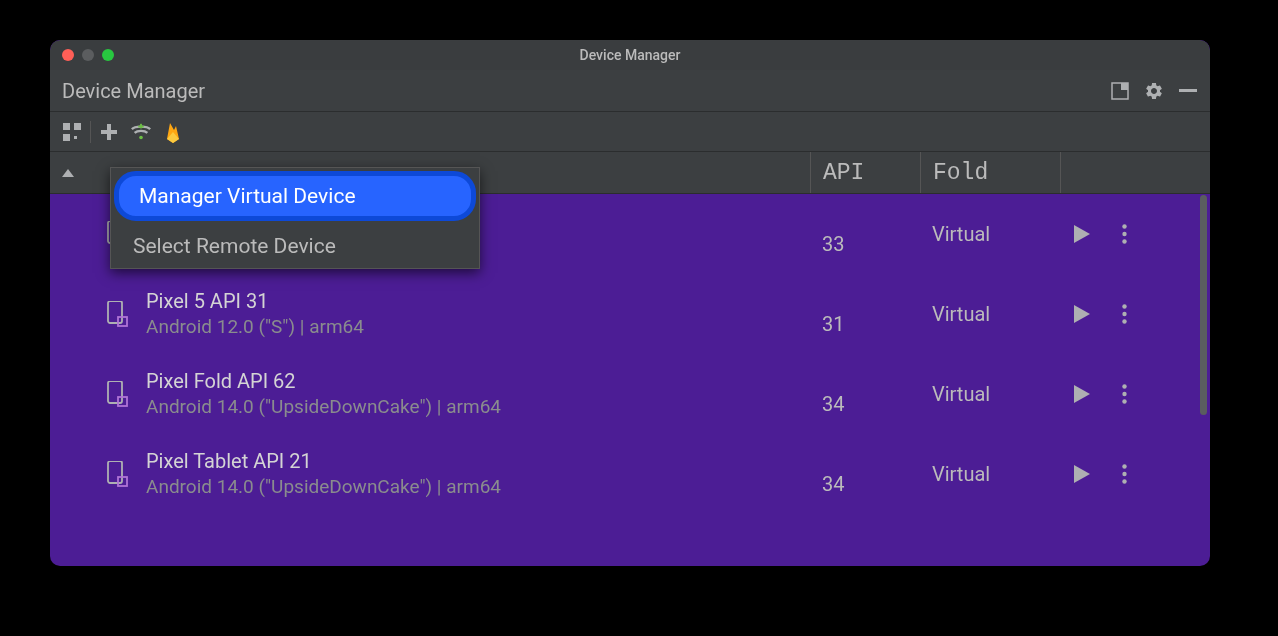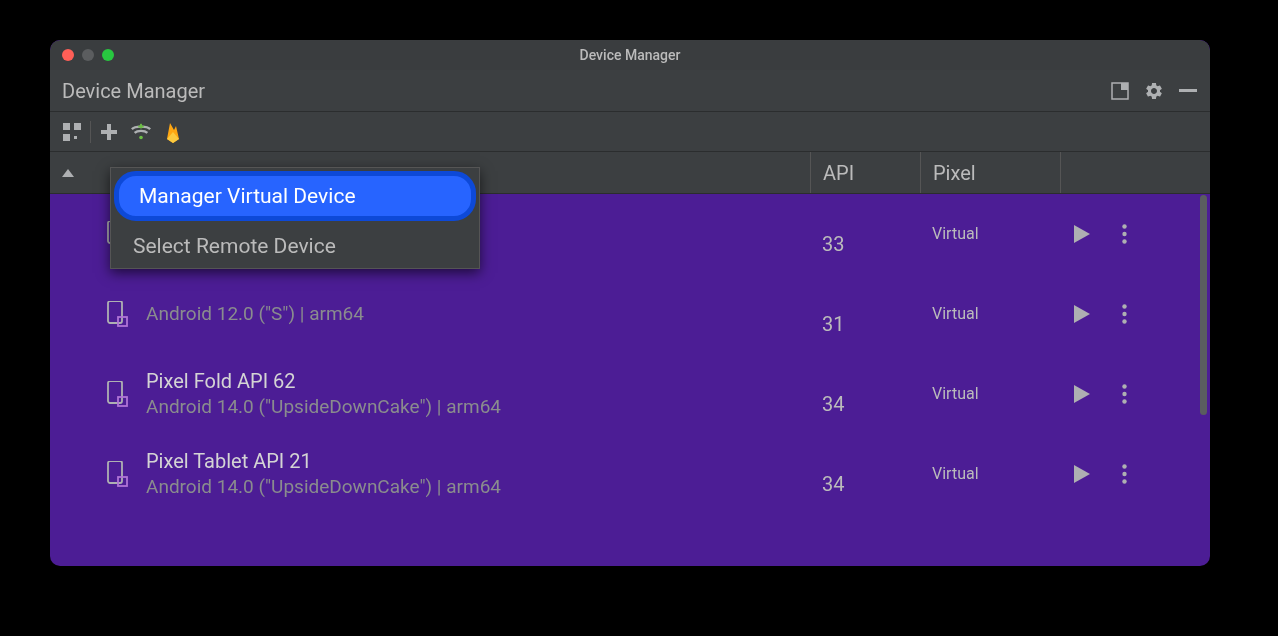--- a/index.html
+++ b/index.html
@@ -137,27 +137,28 @@
       background: #3c3f41;
       border-bottom: 1px solid #2b2d2e;
       align-items: center;
     }
     .col-device { width: 760px; padding-left: 54px; display: flex; align-items: center; gap: 6px; }
     .col-api { width: 110px; }
     .col-type { width: 140px; }
     .col-actions { width: 120px; }
     .th {
       color: #bbb;
-      font-size: 20px;
+      font-size: 23px;
       text-align: right;
       border-left: 1px solid #555;
       padding-left: 12px;
       height: 100%;
       display: flex;
       align-items: center;
+      font-family: Liberation Mono, monospace;
     }
     .col-device.th {
       border-left: none;
     }
     .table-row {
       display: flex;
       height: 80px;
       align-items: center;
       border-bottom: 1px solid transparent;
     }
@@ -192,21 +193,21 @@
     .api-cell {
       width: 110px;
       color: #bbb;
       font-size: 20px;
       padding-left: 12px;
       margin-top: 21px;
     }
     .type-cell {
       width: 140px;
       color: #bbb;
-      font-size: 16px;
+      font-size: 20px;
       padding-left: 12px;
     }
     .actions-cell {
       width: 120px;
       display: flex;
       align-items: center;
       gap: 22px;
       padding-left: 12px;
     }
     .scrollbar {
@@ -293,21 +294,21 @@
           <path d="M 2 18 L 8 11 L 14 18 L 8 22 Z" fill="#fcca3f"></path>
         </svg>
     </div>
   </div>
 
   <div class="table-header">
     <div class="th col-device">
       <div class="sort-arrow"></div>
     </div>
     <div class="th col-api">API</div>
-    <div class="th col-type">Pixel</div>
+    <div class="th col-type">Fold</div>
     <div class="th col-actions"></div>
   </div>
 
   <div class="table-container">
 
     <div class="table-row">
       <div class="device-cell">
         <div class="device-icon">
           <svg width="22" height="26" viewBox="0 0 22 26">
               <rect x="2" y="0" width="14" height="22" rx="2" fill="none" stroke="#aeb0b2" stroke-width="1.8"></rect>
@@ -339,20 +340,21 @@
 
     <div class="table-row">
       <div class="device-cell">
         <div class="device-icon">
           <svg width="22" height="26" viewBox="0 0 22 26">
               <rect x="2" y="0" width="14" height="22" rx="2" fill="none" stroke="#aeb0b2" stroke-width="1.8"></rect>
               <rect x="12" y="16" width="9" height="9" fill="none" stroke="#b074d6" stroke-width="1.8"></rect>
             </svg>
         </div>
         <div class="device-text">
+          <div class="device-name">Pixel 5 API 31</div>
           <div class="device-subtitle">Android 12.0 ("S") | arm64</div>
         </div>
       </div>
       <div class="api-cell">31</div>
       <div class="type-cell">Virtual</div>
       <div class="actions-cell">
         <div class="icon-btn">
           <svg width="16" height="18" viewBox="0 0 16 18" fill="#aeb0b2">
               <path d="M 0 0 L 16 9 L 0 18 Z"></path>
             </svg>

